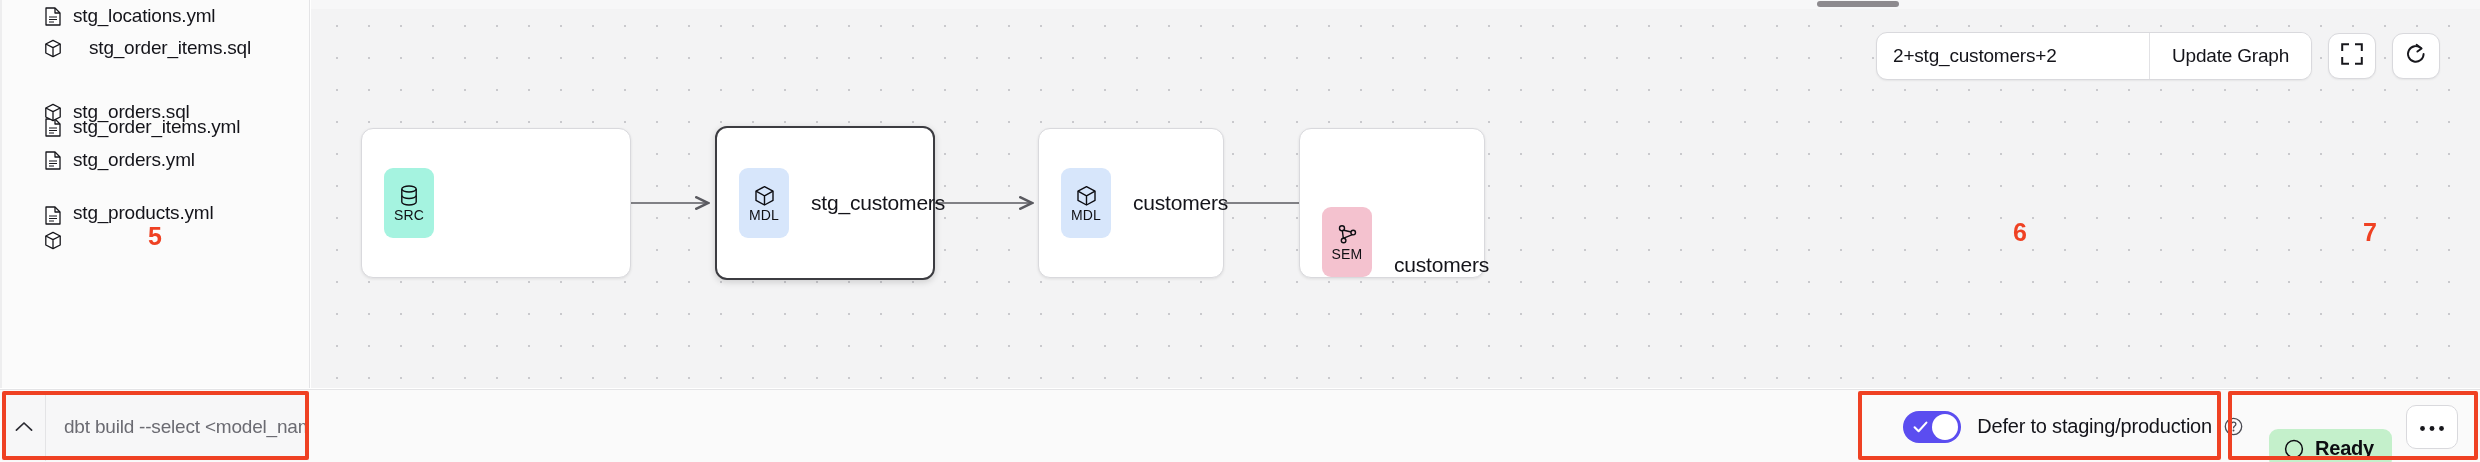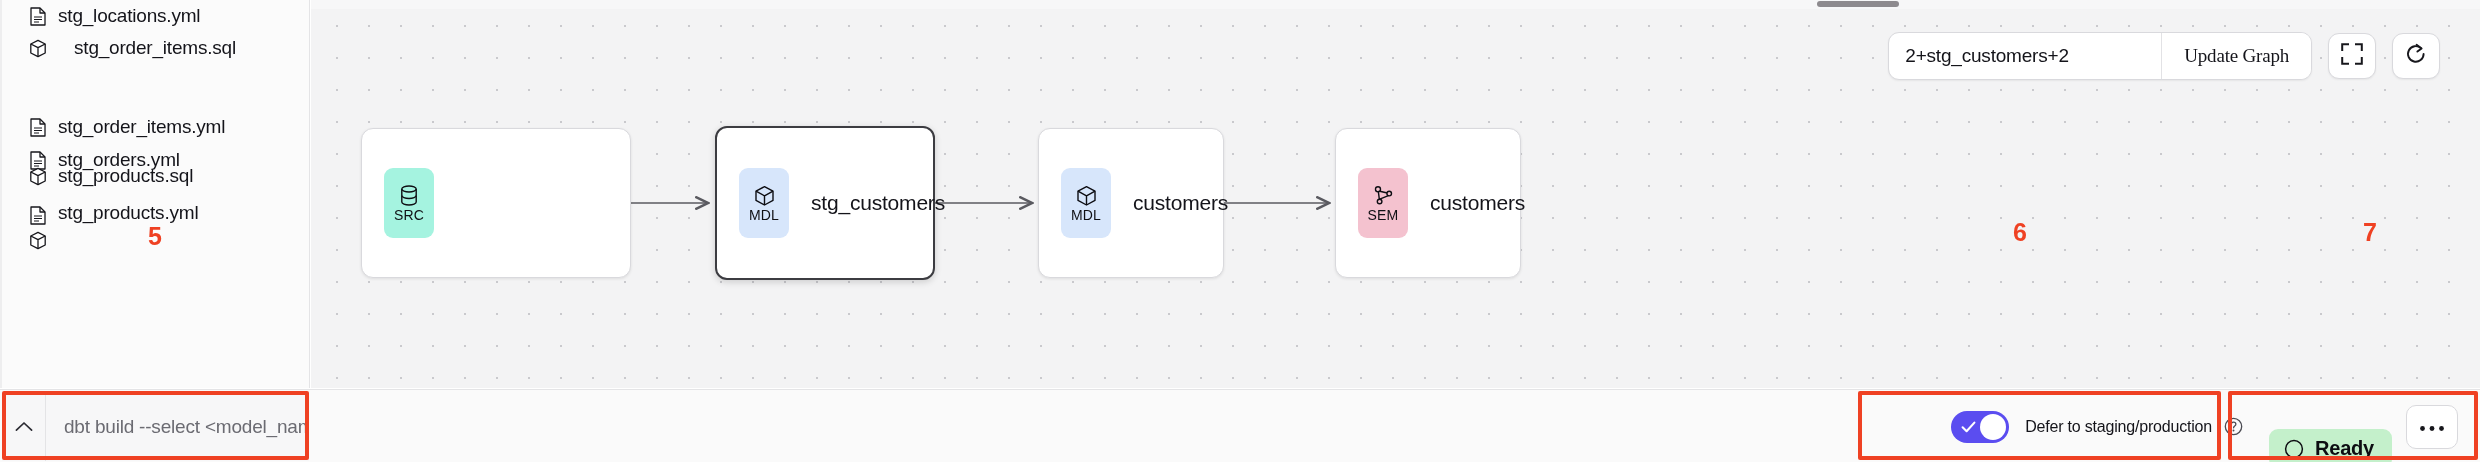--- a/index.html
+++ b/index.html
@@ -35,21 +35,21 @@
     width: 2px; height: 388px;
     background: #eeeeef;
   }
   .file-row {
     position: absolute;
     left: 0;
     width: 310px;
     height: 32px;
     display: flex;
     align-items: center;
-    padding-left: 29px;
+    padding-left: 44px;
     cursor: pointer;
   }
   .file-icon {
     width: 18px; height: 18px;
     flex: 0 0 18px;
     margin-right: 11px;
     display: flex;
     align-items: center;
     justify-content: center;
   }
@@ -171,21 +171,21 @@
     font-size: 19px;
     color: #14141a;
     letter-spacing: -0.2px;
   }
   #update-graph-button {
     border: none;
     border-left: 1px solid #e2e2e5;
     background: #ffffff;
     padding: 0 22px;
     height: 46px;
-    font-family: Liberation Serif, serif;
+    font-family: Liberation Sans, sans-serif;
     font-size: 19px;
     color: #14141a;
     letter-spacing: -0.2px;
     cursor: pointer;
     white-space: nowrap;
   }
   .tb-icon-button {
     width: 48px; height: 46px;
     background: #ffffff;
     border: 1px solid #d9d9dd;
@@ -265,21 +265,21 @@
     right: 3px; top: 3px;
     width: 26px; height: 26px;
     border-radius: 50%;
     background: #ffffff;
   }
   #defer-toggle .check {
     position: absolute;
     left: 10px; top: 9px;
   }
   #defer-label {
-    font-size: 16px;
+    font-size: 20px;
     color: #14141a;
     letter-spacing: -0.2px;
     white-space: nowrap;
   }
   #status-group { display: flex; align-items: center; gap: 14px; }
   #status-badge {
     display: flex;
     align-items: center;
     gap: 11px;
     background: #c4f0cb;
@@ -354,41 +354,41 @@
       <span class="file-icon">
         <svg width="16" height="19" viewBox="0 0 16 19">
             <path d="M1 1h9l5 5v12H1z" fill="#fff" stroke="#17171c" stroke-width="1.3" stroke-linejoin="round"></path>
             <path d="M10 1v5h5" fill="none" stroke="#17171c" stroke-width="1.3" stroke-linejoin="round"></path>
             <path d="M4 10h8M4 12.5h8M4 15h5" stroke="#17171c" stroke-width="1.1"></path>
           </svg>
       </span>
       <span class="file-label">stg_order_items.yml</span>
     </div>
 
+    <div class="file-row" style="top:96px;">
+      <span class="file-icon">
+        <svg width="18" height="19" viewBox="0 0 18 19">
+            <path d="M9 1.3 16.2 5v9L9 17.7 1.8 14V5z" fill="#fff" stroke="#17171c" stroke-width="1.3" stroke-linejoin="round"></path>
+            <path d="M1.8 5 9 8.7 16.2 5M9 8.7v9" fill="none" stroke="#17171c" stroke-width="1.3" stroke-linejoin="round"></path>
+          </svg>
+      </span>
+      <span class="file-label">stg_orders.sql</span>
+    </div>
 
     <div class="file-row" style="top:144px;">
       <span class="file-icon">
         <svg width="16" height="19" viewBox="0 0 16 19">
             <path d="M1 1h9l5 5v12H1z" fill="#fff" stroke="#17171c" stroke-width="1.3" stroke-linejoin="round"></path>
             <path d="M10 1v5h5" fill="none" stroke="#17171c" stroke-width="1.3" stroke-linejoin="round"></path>
             <path d="M4 10h8M4 12.5h8M4 15h5" stroke="#17171c" stroke-width="1.1"></path>
           </svg>
       </span>
       <span class="file-label">stg_orders.yml</span>
     </div>
 
-    <div class="file-row" style="top:160px;">
-      <span class="file-icon">
-        <svg width="18" height="19" viewBox="0 0 18 19">
-            <path d="M9 1.3 16.2 5v9L9 17.7 1.8 14V5z" fill="#fff" stroke="#17171c" stroke-width="1.3" stroke-linejoin="round"></path>
-            <path d="M1.8 5 9 8.7 16.2 5M9 8.7v9" fill="none" stroke="#17171c" stroke-width="1.3" stroke-linejoin="round"></path>
-          </svg>
-      </span>
-      <span class="file-label">stg_products.sql</span>
-    </div>
 
     <div class="file-row" style="top:192px;align-items:flex-end;">
       <span class="file-icon">
         <svg width="16" height="19" viewBox="0 0 16 19">
             <path d="M1 1h9l5 5v12H1z" fill="#fff" stroke="#17171c" stroke-width="1.3" stroke-linejoin="round"></path>
             <path d="M10 1v5h5" fill="none" stroke="#17171c" stroke-width="1.3" stroke-linejoin="round"></path>
             <path d="M4 10h8M4 12.5h8M4 15h5" stroke="#17171c" stroke-width="1.1"></path>
           </svg>
       </span>
       <span class="file-label">stg_products.yml</span>
@@ -453,21 +453,21 @@
           <svg width="21" height="22" viewBox="0 0 21 22">
               <path d="M10.5 1.6 19 6.2v9.2l-8.5 4.6L2 15.4V6.2z" fill="none" stroke="#0e0e13" stroke-width="1.4" stroke-linejoin="round"></path>
               <path d="M2 6.2 10.5 10.8 19 6.2M10.5 10.8v9.2" fill="none" stroke="#0e0e13" stroke-width="1.4" stroke-linejoin="round"></path>
             </svg>
         </span>
         <span class="node-badge-text">MDL</span>
       </span>
       <span class="node-label">customers</span>
     </div>
 
-    <div class="node" style="left:1024px; top:128px; width:186px; height:150px;">
+    <div class="node" style="left:988px; top:128px; width:186px; height:150px;align-items:flex-end;">
       <span class="node-badge sem">
         <span class="node-badge-glyph">
           <svg width="21" height="21" viewBox="0 0 21 21">
               <circle cx="5" cy="4.3" r="2.5" fill="none" stroke="#0e0e13" stroke-width="1.4"></circle>
               <circle cx="16.2" cy="8.6" r="2.3" fill="none" stroke="#0e0e13" stroke-width="1.4"></circle>
               <circle cx="6.6" cy="16.5" r="2.3" fill="none" stroke="#0e0e13" stroke-width="1.4"></circle>
               <path d="M6.8 6.3 14.3 8M6.1 14.3 15.4 10.6M5.4 6.8 6.3 14.2" fill="none" stroke="#0e0e13" stroke-width="1.4"></path>
             </svg>
         </span>
         <span class="node-badge-text">SEM</span>

